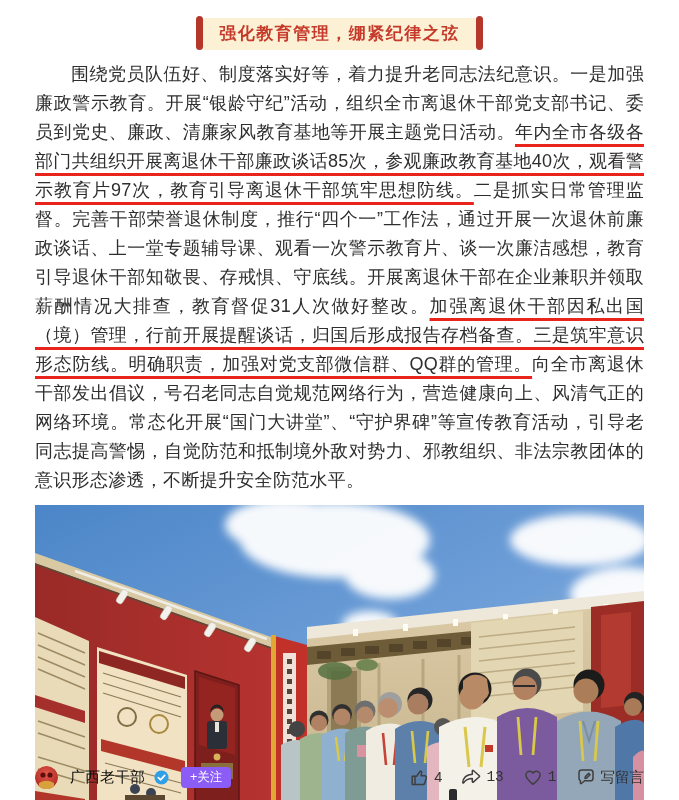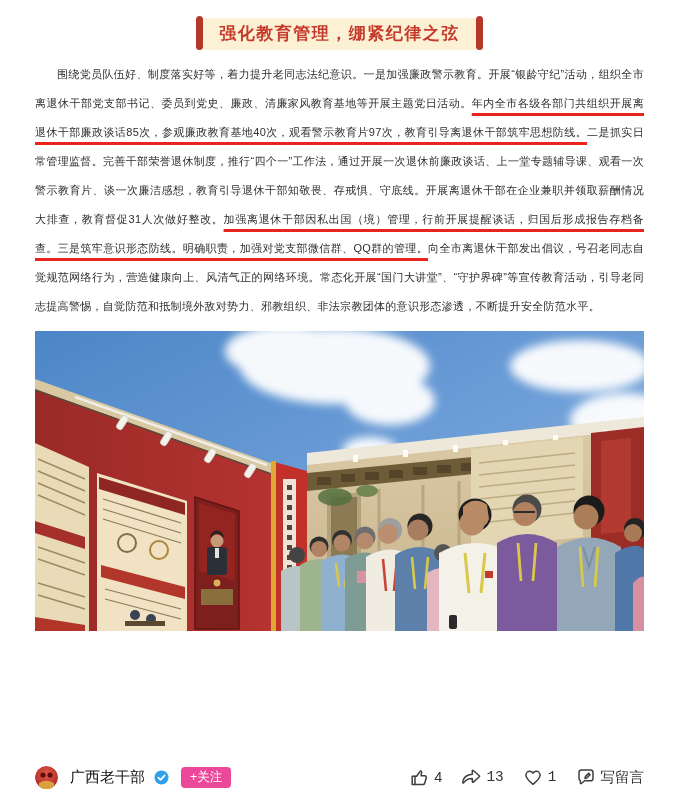--- a/index.html
+++ b/index.html
@@ -18,21 +18,21 @@
     width:7px; height:34px; border-radius:3.5px; background:#b5372a;
   }
   .title-box {
     background:#fcf1d4; color:#c53a2a; font-weight:bold;
     font-size:17px; letter-spacing:1.5px; padding:6px 16px;
     border-radius:2px; line-height:1.2;
   }
   
   .article {
     margin:10px 35px 0 35px;
-    font-size:11px; line-height:29px; color:#2e2e2e;
+    font-size:18px; line-height:29px; color:#2e2e2e;
     text-align:justify; text-indent:2em;
     letter-spacing:0.3px;
   }
   .article .u {
     text-decoration:underline;
     text-decoration-color:#e8241c;
     text-decoration-thickness:3.2px;
     text-underline-offset:6px;
   }
   
@@ -48,21 +48,21 @@
     padding-top:6px;
   }
   .account { display:flex; align-items:center; gap:12px; }
   .avatar {
     width:23px; height:23px; border-radius:50%; overflow:hidden;
     flex:0 0 auto;
   }
   .account-name { font-size:15px; color:#111111; }
   .verified { width:15px; height:15px; margin-left:-3px; }
   .follow-btn {
-    background:#ec4899; color:#ffffff; font-size:12.5px;
+    background:#8b5cf6; color:#ffffff; font-size:12.5px;
     border:none; border-radius:4px; padding:3px 9px; line-height:1.2;
     cursor:pointer;
   }
   .reactions { display:flex; align-items:center; gap:9px; margin-top:1px; }
   .reaction { display:flex; align-items:center; gap:5px; cursor:pointer; }
   .reaction + .reaction { margin-left:10px;font-family:Liberation Mono, monospace; }
   .reaction svg { width:20px; height:20px; }
   .reaction .cnt { font-size:14.5px; color:#333333; }
 </style>
 </head>

